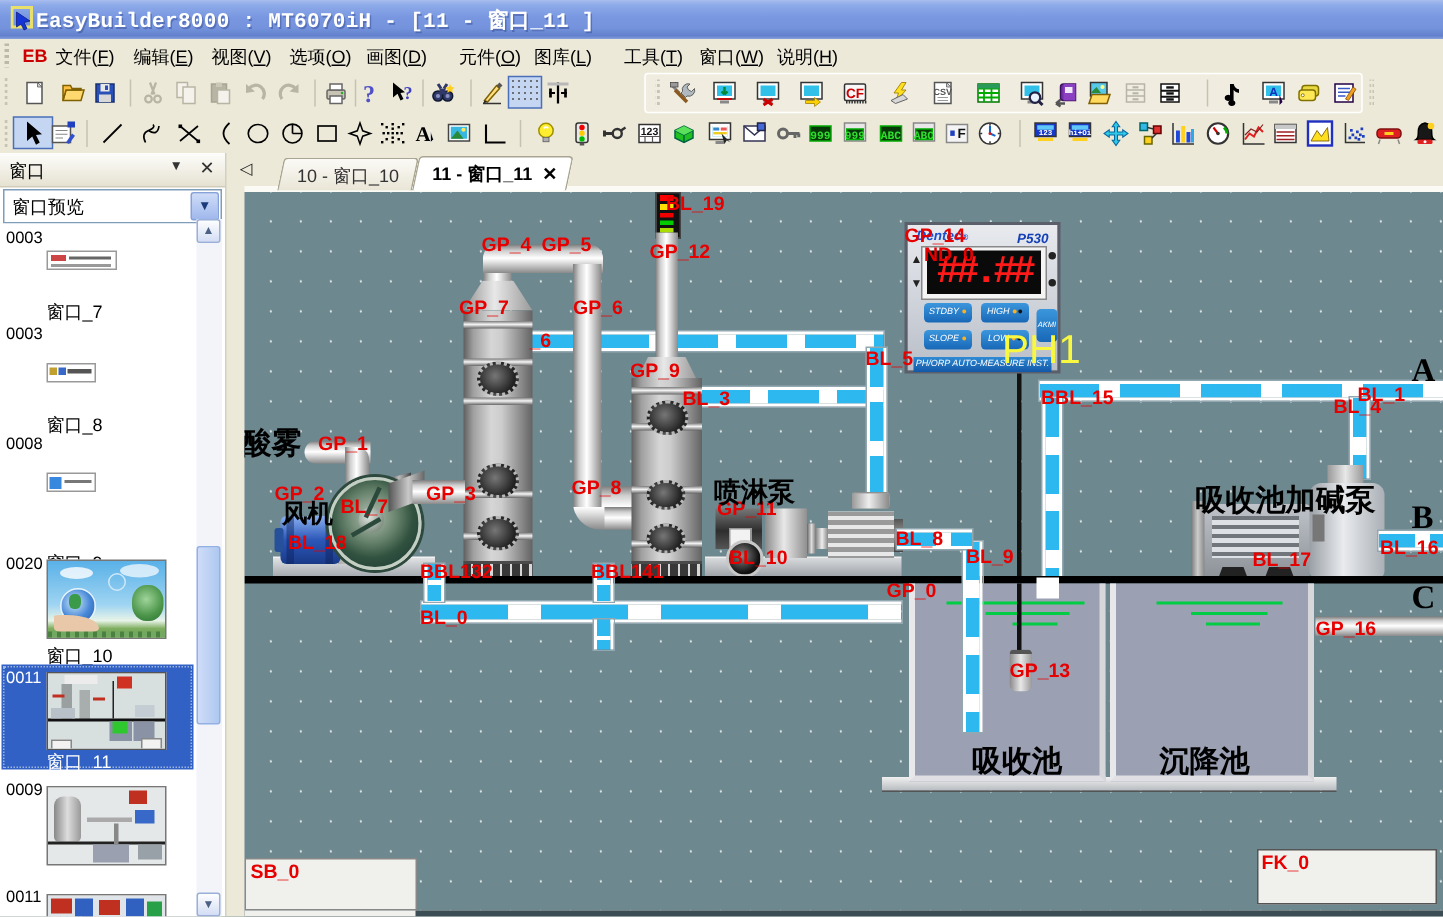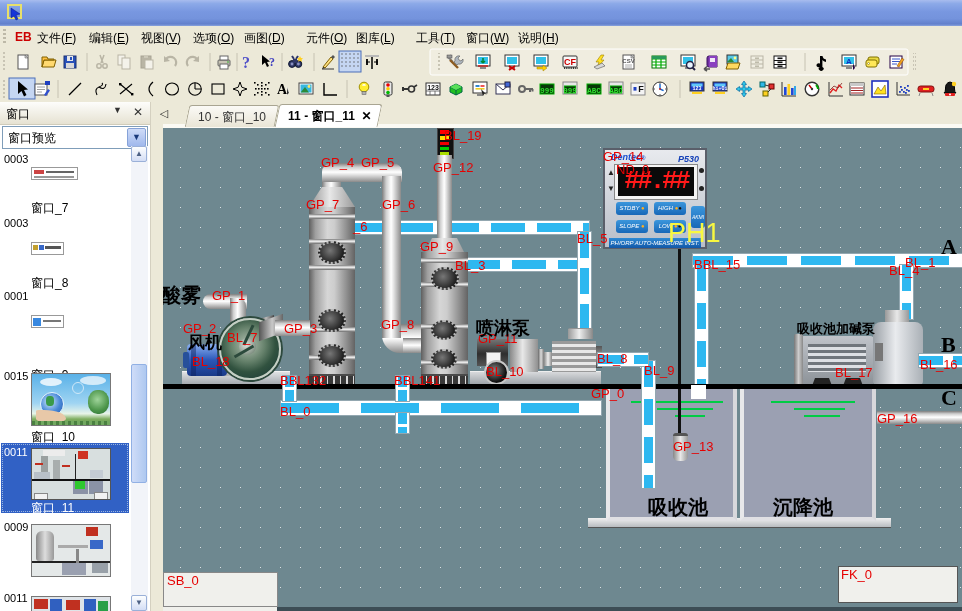--- a/index.html
+++ b/index.html
@@ -1,17 +1,17 @@
 <!DOCTYPE html>
 <html><head><meta charset="utf-8">
 <style>
 html,body{margin:0;padding:0}
 body{width:962px;height:611px;overflow:hidden;position:relative;background:#ECE9D8;font-family:"Liberation Sans",sans-serif}
 .ab{position:absolute}
-.r{position:absolute;color:#e60000;font-weight:normal;font-size:13px;white-space:nowrap;line-height:13px}
+.r{position:absolute;color:#e60000;font-weight:bold;font-size:13px;white-space:nowrap;line-height:13px}
 .k{position:absolute;color:#000;font-weight:bold;white-space:nowrap}
 
 #title{left:0;top:0;width:962px;height:26px;background:linear-gradient(180deg,#a8bcee 0%,#8CA9E8 14%,#7897E0 45%,#7493DC 72%,#6280cc 92%,#89a3dd 100%)}
 #title .txt{position:absolute;left:24px;top:5px;color:#fff;font-family:"Liberation Mono",monospace;font-weight:bold;font-size:14px;letter-spacing:.2px;white-space:nowrap;text-shadow:1px 1px 0 rgba(30,50,120,.35)}
 #ticon{left:7px;top:4px;width:17px;height:17px}
 
 #menu{left:0;top:26px;width:962px;height:22px;background:#ECE9D8;border-bottom:1px solid #e2dfd0}
 #menu span{position:absolute;top:4px;font-size:12px;color:#000}
 #menu u{text-decoration:underline}
 
@@ -53,20 +53,21 @@
 .teeth{position:absolute;height:11px;background:repeating-linear-gradient(90deg,#383838 0 5px,#d8d8d8 5px 6.5px);border-top:2px solid #4a4a4a}
 .cone{position:absolute;background:linear-gradient(90deg,#909090,#e8e8e8 45%,#9a9a9a)}
 .grn{position:absolute;height:2px;background:#00CC44}
 </style></head>
 <body>
 <div id="title" class="ab">
     <div id="ticon" class="ab"><svg width="17" height="17">
         <rect x="1" y="1" width="13" height="13" fill="none" stroke="#e8e06a" stroke-width="2"></rect>
         <path d="M4 4 L13 10 L9 11 L11 15 L9 16 L7 12 L4 14 Z" fill="#1535d8" stroke="#0a1a80" stroke-width="0.5"></path>
       </svg></div>
+    <span class="txt">EasyBuilder8000 : MT6070iH - [11 - 窗口_11 ]</span>
   </div>
 <div id="menu" class="ab">
     <div class="grip" style="left:3px;top:3px;height:16px"></div>
     <span style="left:15px;color:#cc0000;font-weight:bold">EB</span>
     <span style="left:37px">文件(<u>F</u>)</span>
     <span style="left:89px">编辑(<u>E</u>)</span>
     <span style="left:141px">视图(<u>V</u>)</span>
     <span style="left:193px">选项(<u>O</u>)</span>
     <span style="left:244px">画图(<u>D</u>)</span>
     <span style="left:306px">元件(<u>O</u>)</span>
@@ -539,27 +540,27 @@
         <div style="position:absolute;left:2px;top:8px;width:40px;height:2px;background:#999"></div>
       </div>
 <div class="pw" style="top:51px">窗口_7</div>
 <div class="pl" style="top:68px">0003</div>
 <div class="th" style="left:31px;top:93px;width:33px;height:13px">
         <div style="position:absolute;left:1px;top:2px;width:5px;height:5px;background:#c2a030"></div>
         <div style="position:absolute;left:7px;top:2px;width:5px;height:5px;background:#3868c8"></div>
         <div style="position:absolute;left:13px;top:3px;width:16px;height:3px;background:#555"></div>
       </div>
 <div class="pw" style="top:126px">窗口_8</div>
-<div class="pl" style="top:141px">0001</div>
+<div class="pl" style="top:141px">0008</div>
 <div class="th" style="left:31px;top:166px;width:33px;height:13px">
         <div style="position:absolute;left:1px;top:2px;width:8px;height:8px;background:#3888e0"></div>
         <div style="position:absolute;left:11px;top:4px;width:18px;height:2px;background:#777"></div>
       </div>
 <div class="pw" style="top:218px">窗口_9</div>
-<div class="pl" style="top:221px">0015</div>
+<div class="pl" style="top:221px">0020</div>
 <div class="th" style="left:31px;top:224px;width:80px;height:53px;border-color:#777">
 <div style="position:absolute;left:0;top:0;width:80px;height:53px;background:linear-gradient(180deg,#59b1e8 0%,#9fd4f2 55%,#e8f4e8 75%,#7fae60 85%,#5c9148 100%)"></div>
 <div style="position:absolute;left:8px;top:4px;width:22px;height:8px;background:#fff;border-radius:50%;opacity:.8"></div>
 <div style="position:absolute;left:48px;top:2px;width:26px;height:9px;background:#fff;border-radius:50%;opacity:.7"></div>
 <div style="position:absolute;left:56px;top:16px;width:21px;height:24px;background:radial-gradient(circle at 45% 40%,#9fd49a,#4a9448 60%,#2e6e34);border-radius:45%"></div>
 <div style="position:absolute;left:40px;top:8px;width:10px;height:10px;border:1px solid #cfe8f8;border-radius:50%"></div>
 <div style="position:absolute;left:8px;top:18px;width:22px;height:22px;background:radial-gradient(circle at 40% 40%,#cfeaf8,#4888d8 55%,#2858a8);border-radius:50%;border:1px solid #e4f4fc"></div>
 <div style="position:absolute;left:14px;top:22px;width:8px;height:10px;background:#3a9a4a;border-radius:40%"></div>
 <div style="position:absolute;left:4px;top:36px;width:30px;height:12px;background:#e8c8a8;border-radius:10% 80% 30% 30%"></div>
 <div style="position:absolute;left:0px;top:47px;width:80px;height:6px;background:repeating-linear-gradient(90deg,#4a8040 0 3px,#72a860 3px 6px)"></div>
@@ -793,21 +794,21 @@
     <div class="r" style="left:428px;top:259px">GP_0</div>
     <div class="r" style="left:672px;top:238px">BL_17</div>
     <div class="r" style="left:757px;top:230px">BL_16</div>
     <div class="r" style="left:714px;top:284px">GP_16</div>
     <div class="r" style="left:510px;top:312px">GP_13</div>
     <div class="r" style="left:4px;top:446px">SB_0</div>
     <div class="r" style="left:678px;top:440px">FK_0</div>
 <div class="k" style="left:-2px;top:154px;font-size:20px">酸雾</div>
 <div class="k" style="left:25px;top:203px;font-size:17px">风机</div>
 <div class="k" style="left:313px;top:188px;font-size:18px">喷淋泵</div>
-<div class="k" style="left:634px;top:192px;font-size:13px">吸收池加碱泵</div>
+<div class="k" style="left:634px;top:192px;font-size:20px">吸收池加碱泵</div>
 <div class="k" style="left:485px;top:366px;font-size:20px">吸收池</div>
 <div class="k" style="left:610px;top:366px;font-size:20px">沉降池</div>
 <div class="k" style="left:778px;top:106px;font-size:22px;font-family:'Liberation Serif',serif">A</div>
 <div class="k" style="left:778px;top:204px;font-size:22px;font-family:'Liberation Serif',serif">B</div>
 <div class="k" style="left:778px;top:257px;font-size:22px;font-family:'Liberation Serif',serif">C</div>
 <div class="r" style="left:505px;top:92px;color:#f8f840;font-size:27px;font-weight:normal;line-height:27px">PH1</div>
 
 </div>
 <div id="cvbottom" class="ab">
     <div style="position:absolute;left:0;top:0;width:114px;height:4px;background:#f0f0ec"></div>

